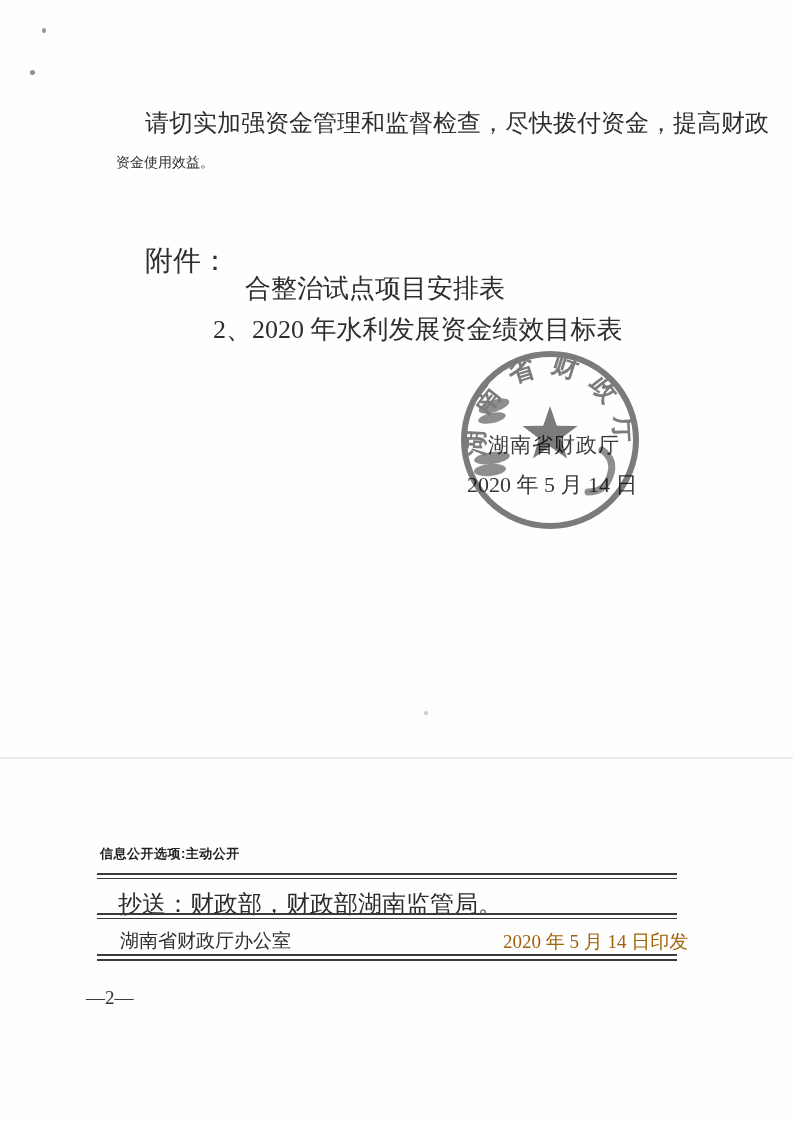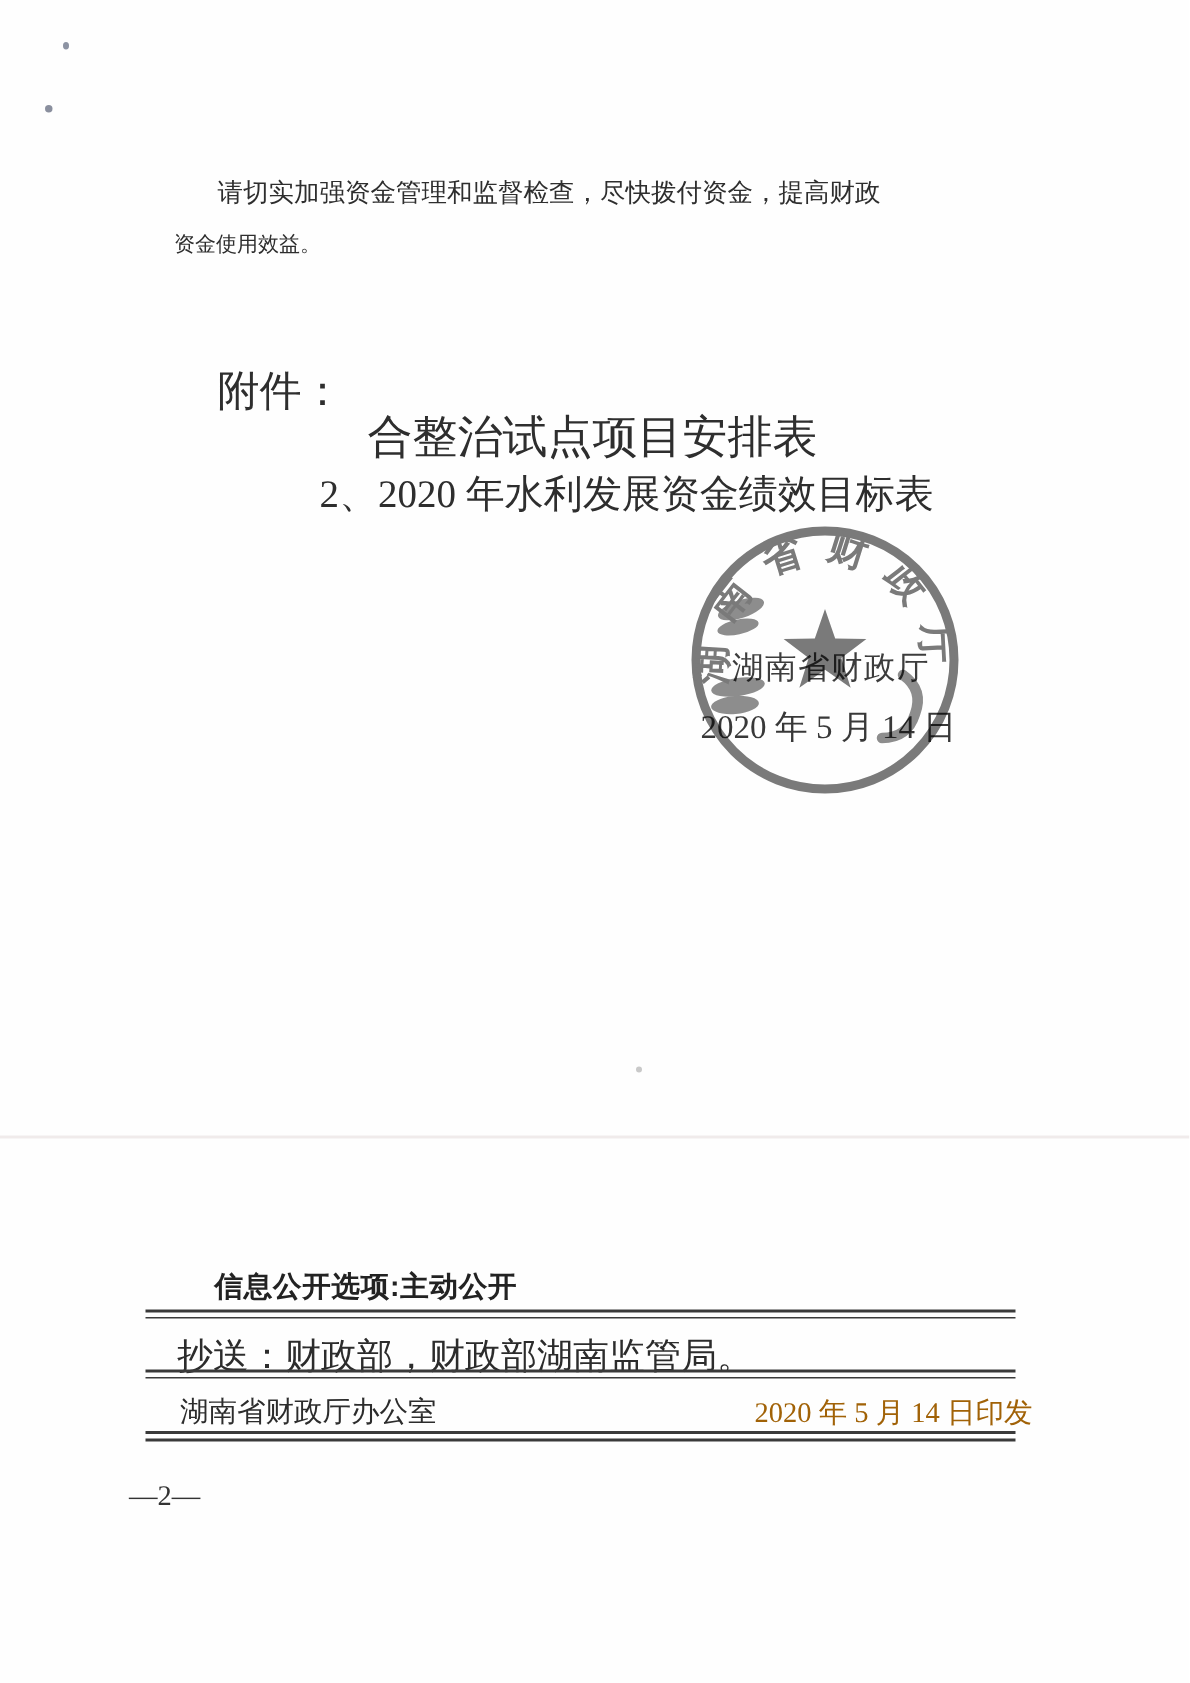--- a/index.html
+++ b/index.html
@@ -11,27 +11,27 @@
     position: relative;
     overflow: hidden;
   }
   .page {
     position: absolute; inset: 0;
     background: #fefefe;
   }
   .t { position: absolute; margin: 0; white-space: nowrap; }
 
   
-  .body-l1 { left: 145px; top: 107px; font-size: 17px; margin-top: 10px; }
+  .body-l1 { left: 145px; top: 107px; font-size: 24px; }
   .body-l2 { left: 116px; top: 154px; font-size: 14px; }
 
   
   .attach-label { left: 145px; top: 242px; font-size: 28px; }
   .attach-i1l1 { left: 196px; top: 230px; font-size: 22px; }
-  .attach-i1l2 { left: 245px; top: 271px; font-size: 30px; }
+  .attach-i1l2 { left: 245px; top: 271px; font-size: 26px; }
   .attach-i2   { left: 213px; top: 312px; font-size: 26px; }
 
   
   .agency   { left: 488px; top: 431px; font-size: 21px; letter-spacing: 1px; color: #3c3c3c; }
   .sig-date { left: 467px; top: 470px; font-size: 22px; color: #383838; }
 
   
   .seal {
     position: absolute; left: 452px; top: 346px;
     width: 200px; height: 200px;
@@ -47,23 +47,22 @@
     font-size: 26px;
     letter-spacing: 14px;
   }
   .seal-star { fill: currentColor; }
   .seal-smudges { opacity: 0.85; }
 
   
   .disclosure {
     left: 100px; top: 845px;
     font-family: "Liberation Sans", "DejaVu Sans", sans-serif;
-    font-weight: 700; font-size: 19px; letter-spacing: 0.5px;
+    font-weight: 700; font-size: 13px; letter-spacing: 0.5px;
     color: #222;
-    margin-left: 43px;
   }
   .cc        { left: 118px; top: 888px; font-size: 24px; color: #2c2c2c; }
   .office    { left: 120px; top: 928px; font-size: 19px; color: #2c2c2c; text-align: right; }
   .printdate { left: 503px; top: 929px; font-size: 19px; color: #a16207; }
   .rule {
     position: absolute; left: 97px; width: 580px; height: 3px;
     border-top: 2px solid #3a3a3a; border-bottom: 1px solid #3a3a3a;
   }
   .r1 { top: 873px; }
   .r2 { top: 913px; }

